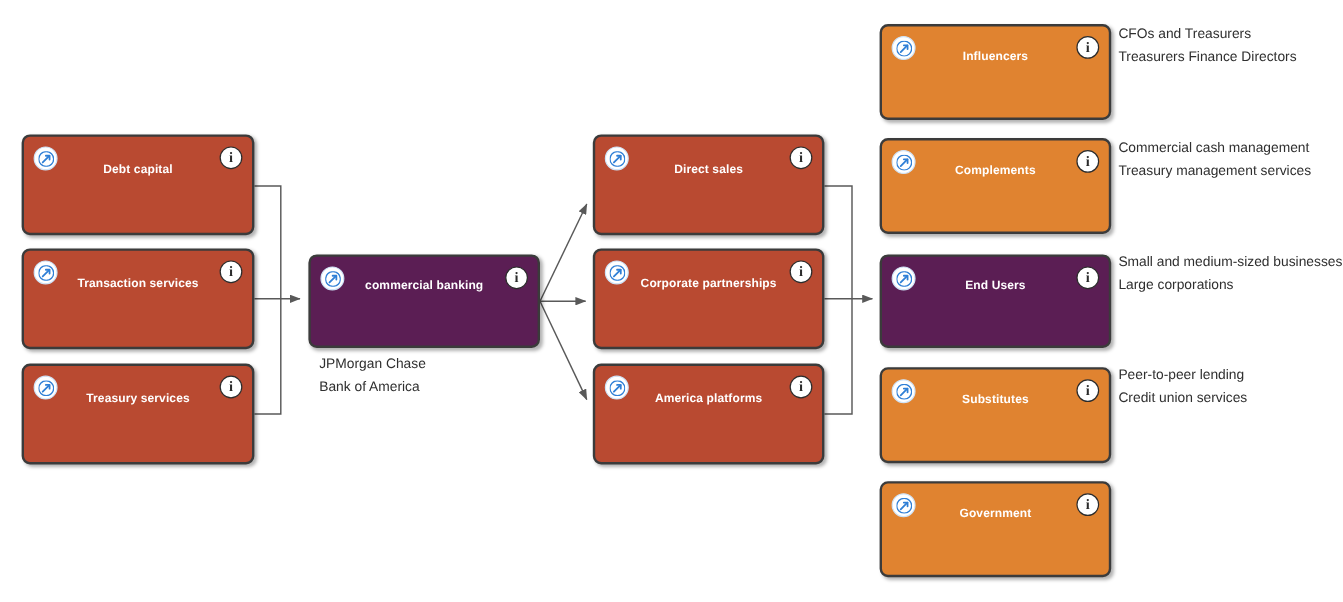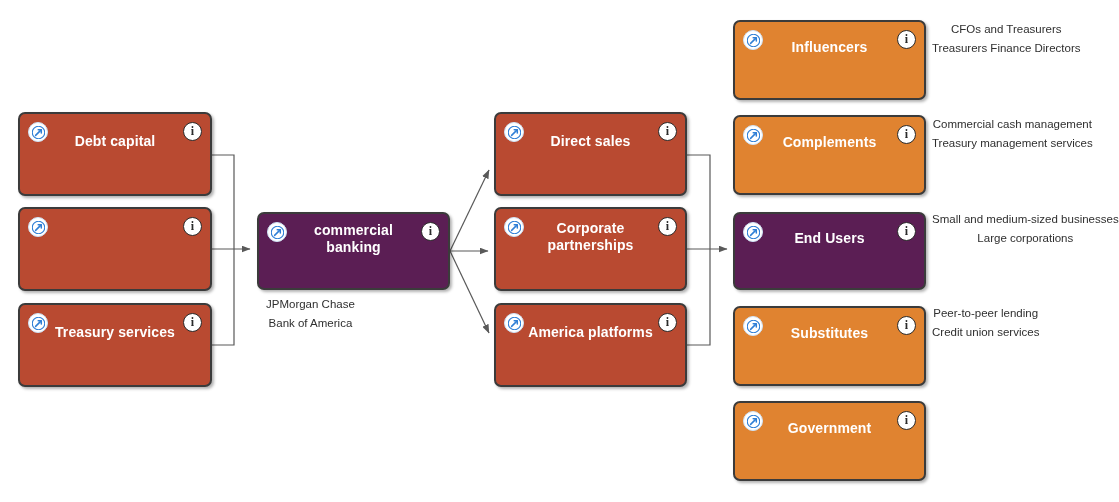--- a/index.html
+++ b/index.html
@@ -34,21 +34,21 @@
     box-sizing: border-box;
     border: 2px solid #3b3b3b;
     border-radius: 7px;
     box-shadow: 2px 2px 3px rgba(0,0,0,0.30);
     display: flex;
     align-items: center;
     justify-content: center;
   }
   .node-title {
     color: #ffffff;
-    font-size: 14px;
+    font-size: 10px;
     font-weight: bold;
     letter-spacing: 0.1px;
     text-align: center;
     padding: 0 26px;
     line-height: 1.25;
     position: relative;
     top: -12px;
   }
   .fill-red    { background: #b94a31; }
   .fill-orange { background: #e08330; }
@@ -92,21 +92,21 @@
   .info-icon i { font-style: normal; position: relative; top: -0.5px; }
 
   .caption {
     position: absolute;
     color: #2f2f2f;
     font-size: 11.5px;
     font-weight: normal;
     line-height: 19px;
     white-space: nowrap;
   }
-  .caption div { white-space: nowrap; text-align: center; }
+  .caption div { white-space: nowrap; }
 </style>
 </head>
 <body>
 
 <div id="canvas">
 
   <svg class="edges" viewBox="0 0 1119 502">
     <defs>
       <marker id="arrowhead" markerWidth="9" markerHeight="7" refX="8.5" refY="3.5" orient="auto" markerUnits="userSpaceOnUse">
         <polygon points="0 0, 9 3.5, 0 7" fill="#595959"></polygon>
@@ -162,20 +162,21 @@
     <span class="link-icon">
       <svg width="13" height="13" viewBox="0 0 13 13" aria-hidden="true">
         <circle cx="6.5" cy="6.5" r="6.2" fill="#ffffff" stroke="#2f7fd6" stroke-width="1.1"></circle>
         <path d="M3.6 9.4 L9.1 3.9" stroke="#2f7fd6" stroke-width="1.5" stroke-linecap="round"></path>
         <path d="M6.2 3.8 L9.3 3.8 L9.3 6.9" fill="none" stroke="#2f7fd6" stroke-width="1.5" stroke-linecap="round" stroke-linejoin="round"></path>
       </svg>
     </span>
     <span class="info-icon">
         <i>i</i>
       </span>
+    <span class="node-title">Transaction services</span>
   </div>
 
   <div class="node fill-red" style="left:18px; top:303px; width:194px; height:84px;">
     <span class="link-icon">
       <svg width="13" height="13" viewBox="0 0 13 13" aria-hidden="true">
         <circle cx="6.5" cy="6.5" r="6.2" fill="#ffffff" stroke="#2f7fd6" stroke-width="1.1"></circle>
         <path d="M3.6 9.4 L9.1 3.9" stroke="#2f7fd6" stroke-width="1.5" stroke-linecap="round"></path>
         <path d="M6.2 3.8 L9.3 3.8 L9.3 6.9" fill="none" stroke="#2f7fd6" stroke-width="1.5" stroke-linecap="round" stroke-linejoin="round"></path>
       </svg>
     </span>

